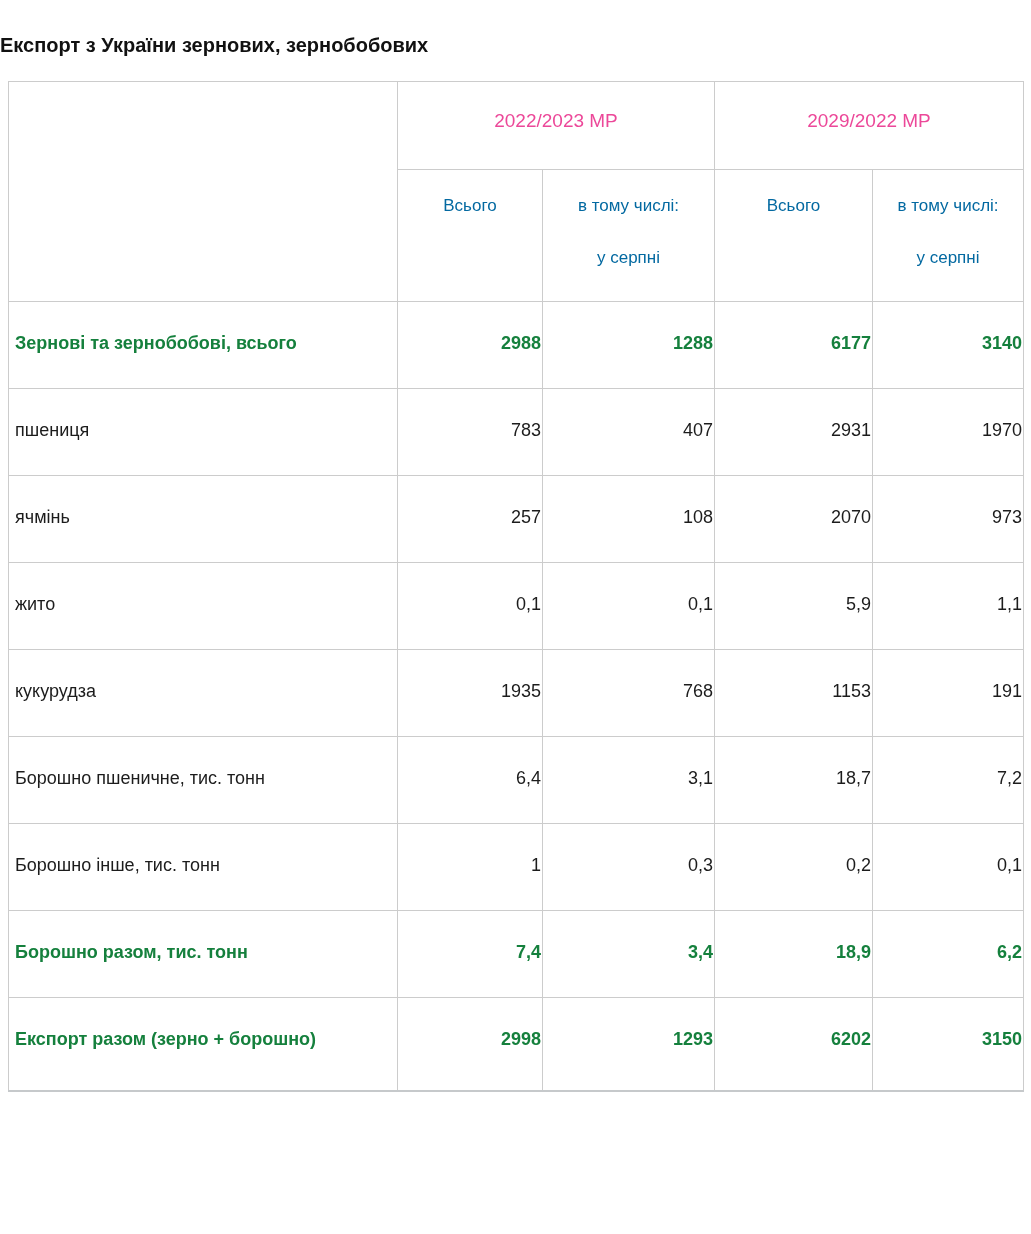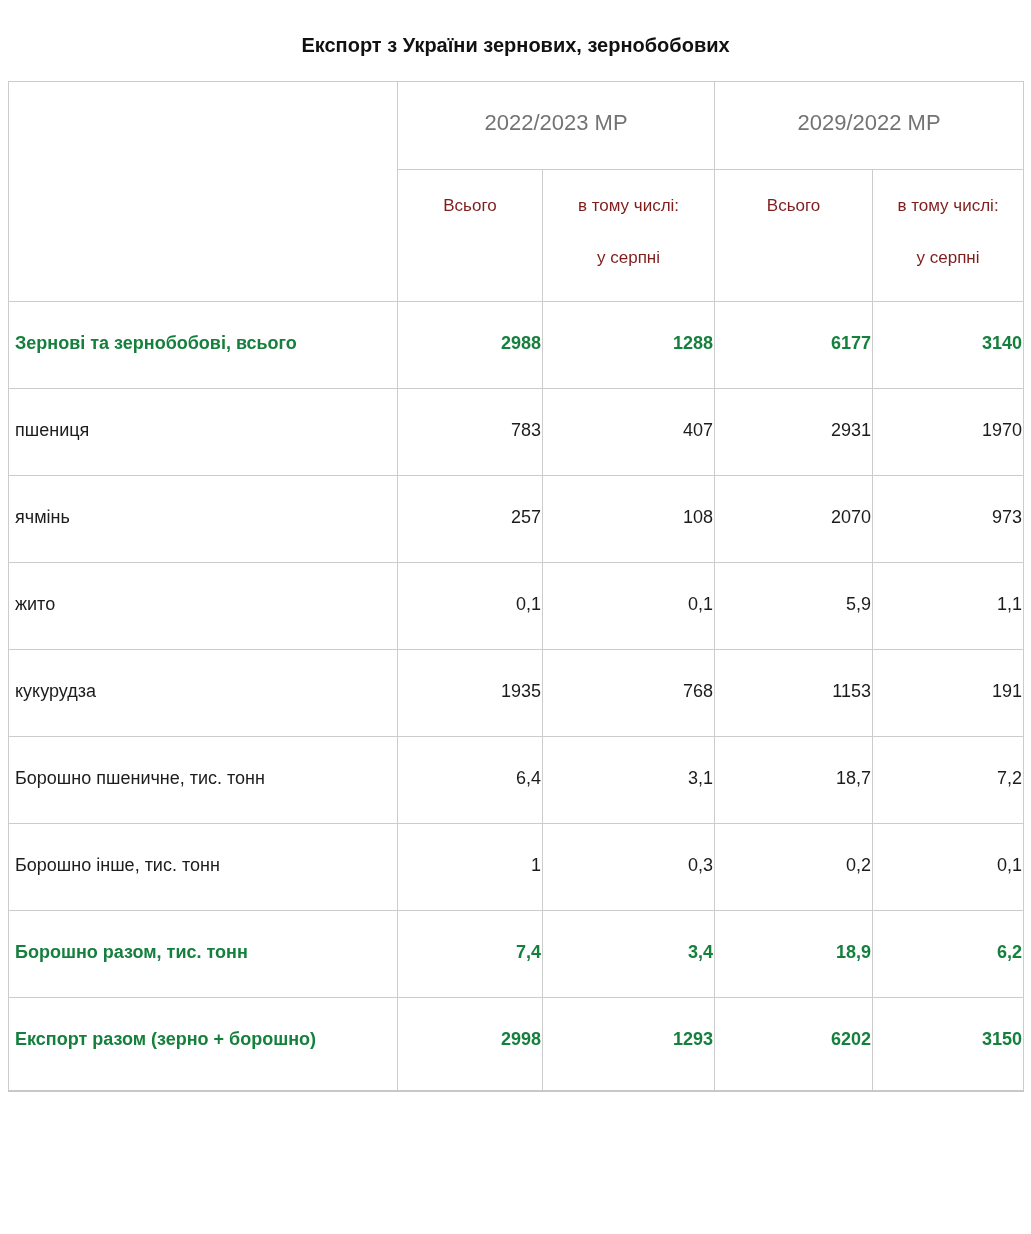--- a/index.html
+++ b/index.html
@@ -4,21 +4,21 @@
 <style>
   * { box-sizing: border-box; }
   html, body {
     margin: 0; padding: 0;
     background: #ffffff;
     width: 1031px; height: 1234px;
     overflow: hidden;
     font-family: "Liberation Sans", sans-serif;
     color: #1c1c1c;
   }
-  .title-block { text-align: center; }
+  .title-block { }
   .title-block p {
     margin: 0;
     font-size: 20px;
     font-weight: 700;
     color: #111;
     line-height: 22px;
   }
   .t-line1 { padding-top: 34px; }
   .t-line2 { margin-top: 30px !important; }
   .t-line3 { margin-top: 12px !important; }
@@ -35,29 +35,29 @@
     border: 1px solid #cccccc;
     vertical-align: top;
     font-weight: 400;
     background: #ffffff;
   }
   .corner-cell { background: #ffffff; }
   .group-header {
     height: 88px;
     padding-top: 28px;
     text-align: center;
-    font-size: 22px;
-    color: #737373;
+    font-size: 19px;
+    color: #ec4899;
   }
   .sub-header {
     height: 132px;
     padding-top: 26px;
     text-align: center;
     font-size: 17px;
-    color: #7f1d1d;
+    color: #0369a1;
   }
   .sub-header .line2 {
     display: block;
     margin-top: 32px;
   }
   .export-table tbody tr { height: 87px; }
   .export-table tbody tr.last { height: 93px; }
   .export-table td.label {
     text-align: left;
     padding: 31px 10px 0 6px;

